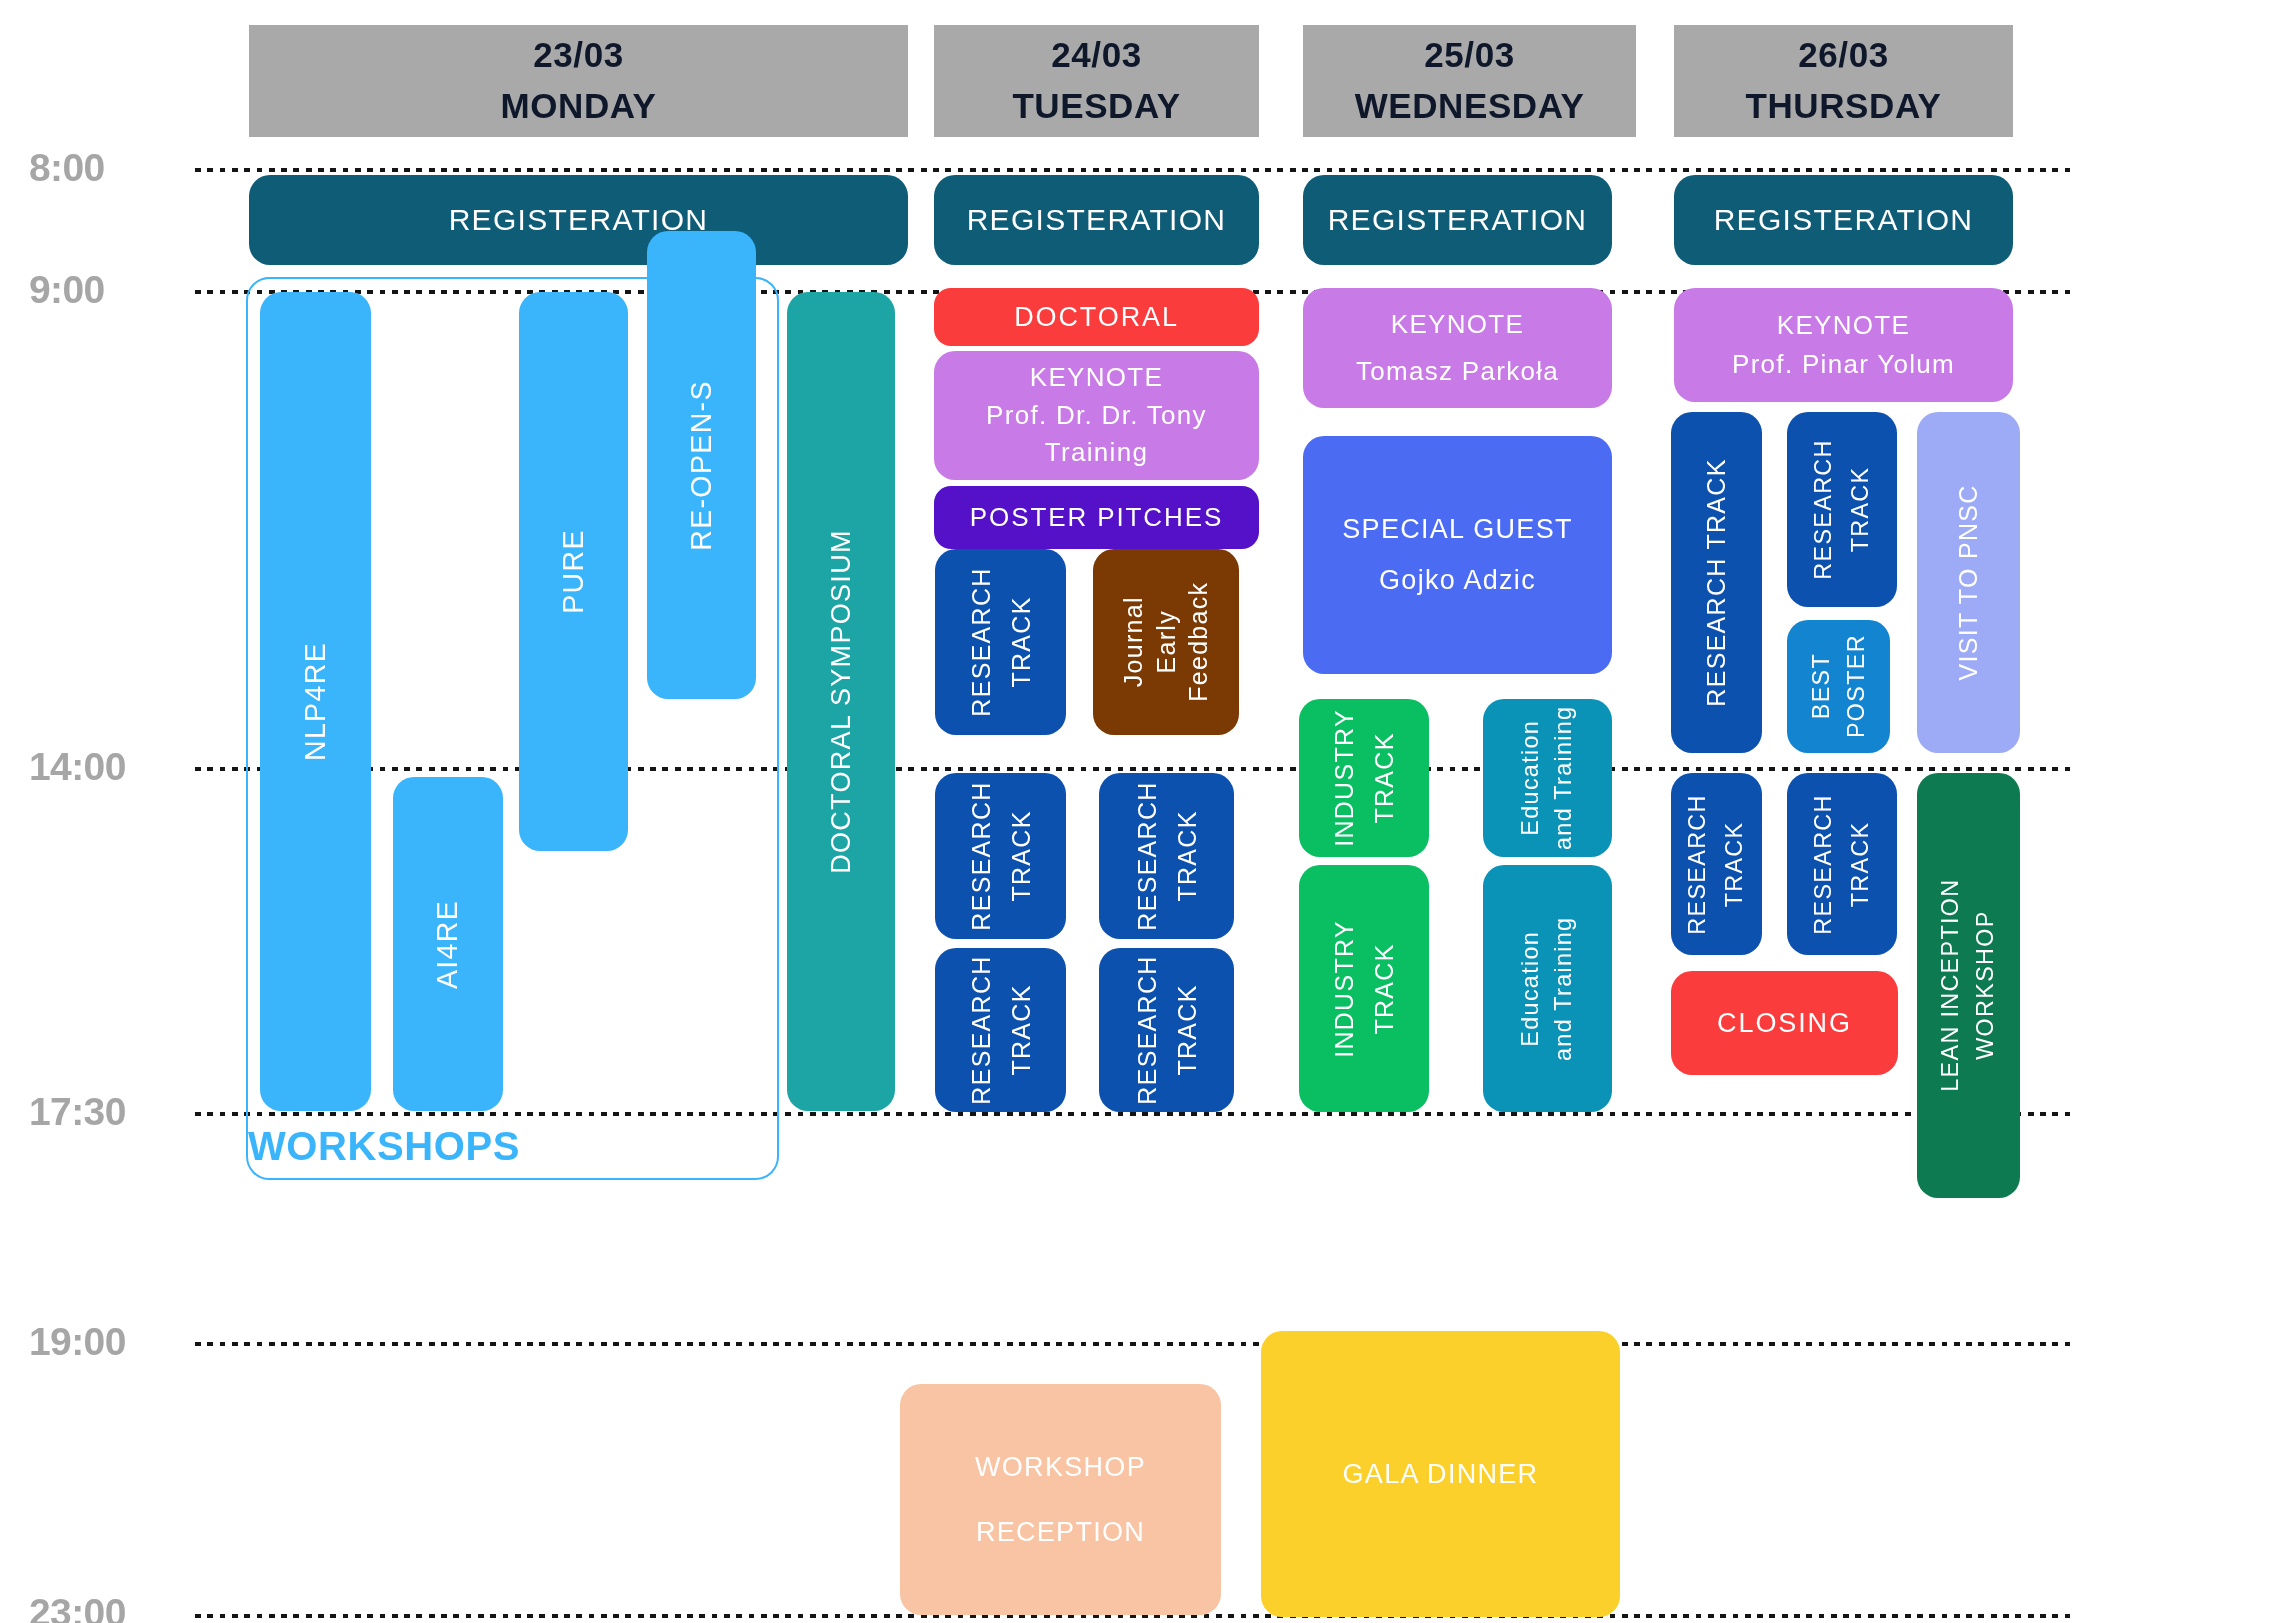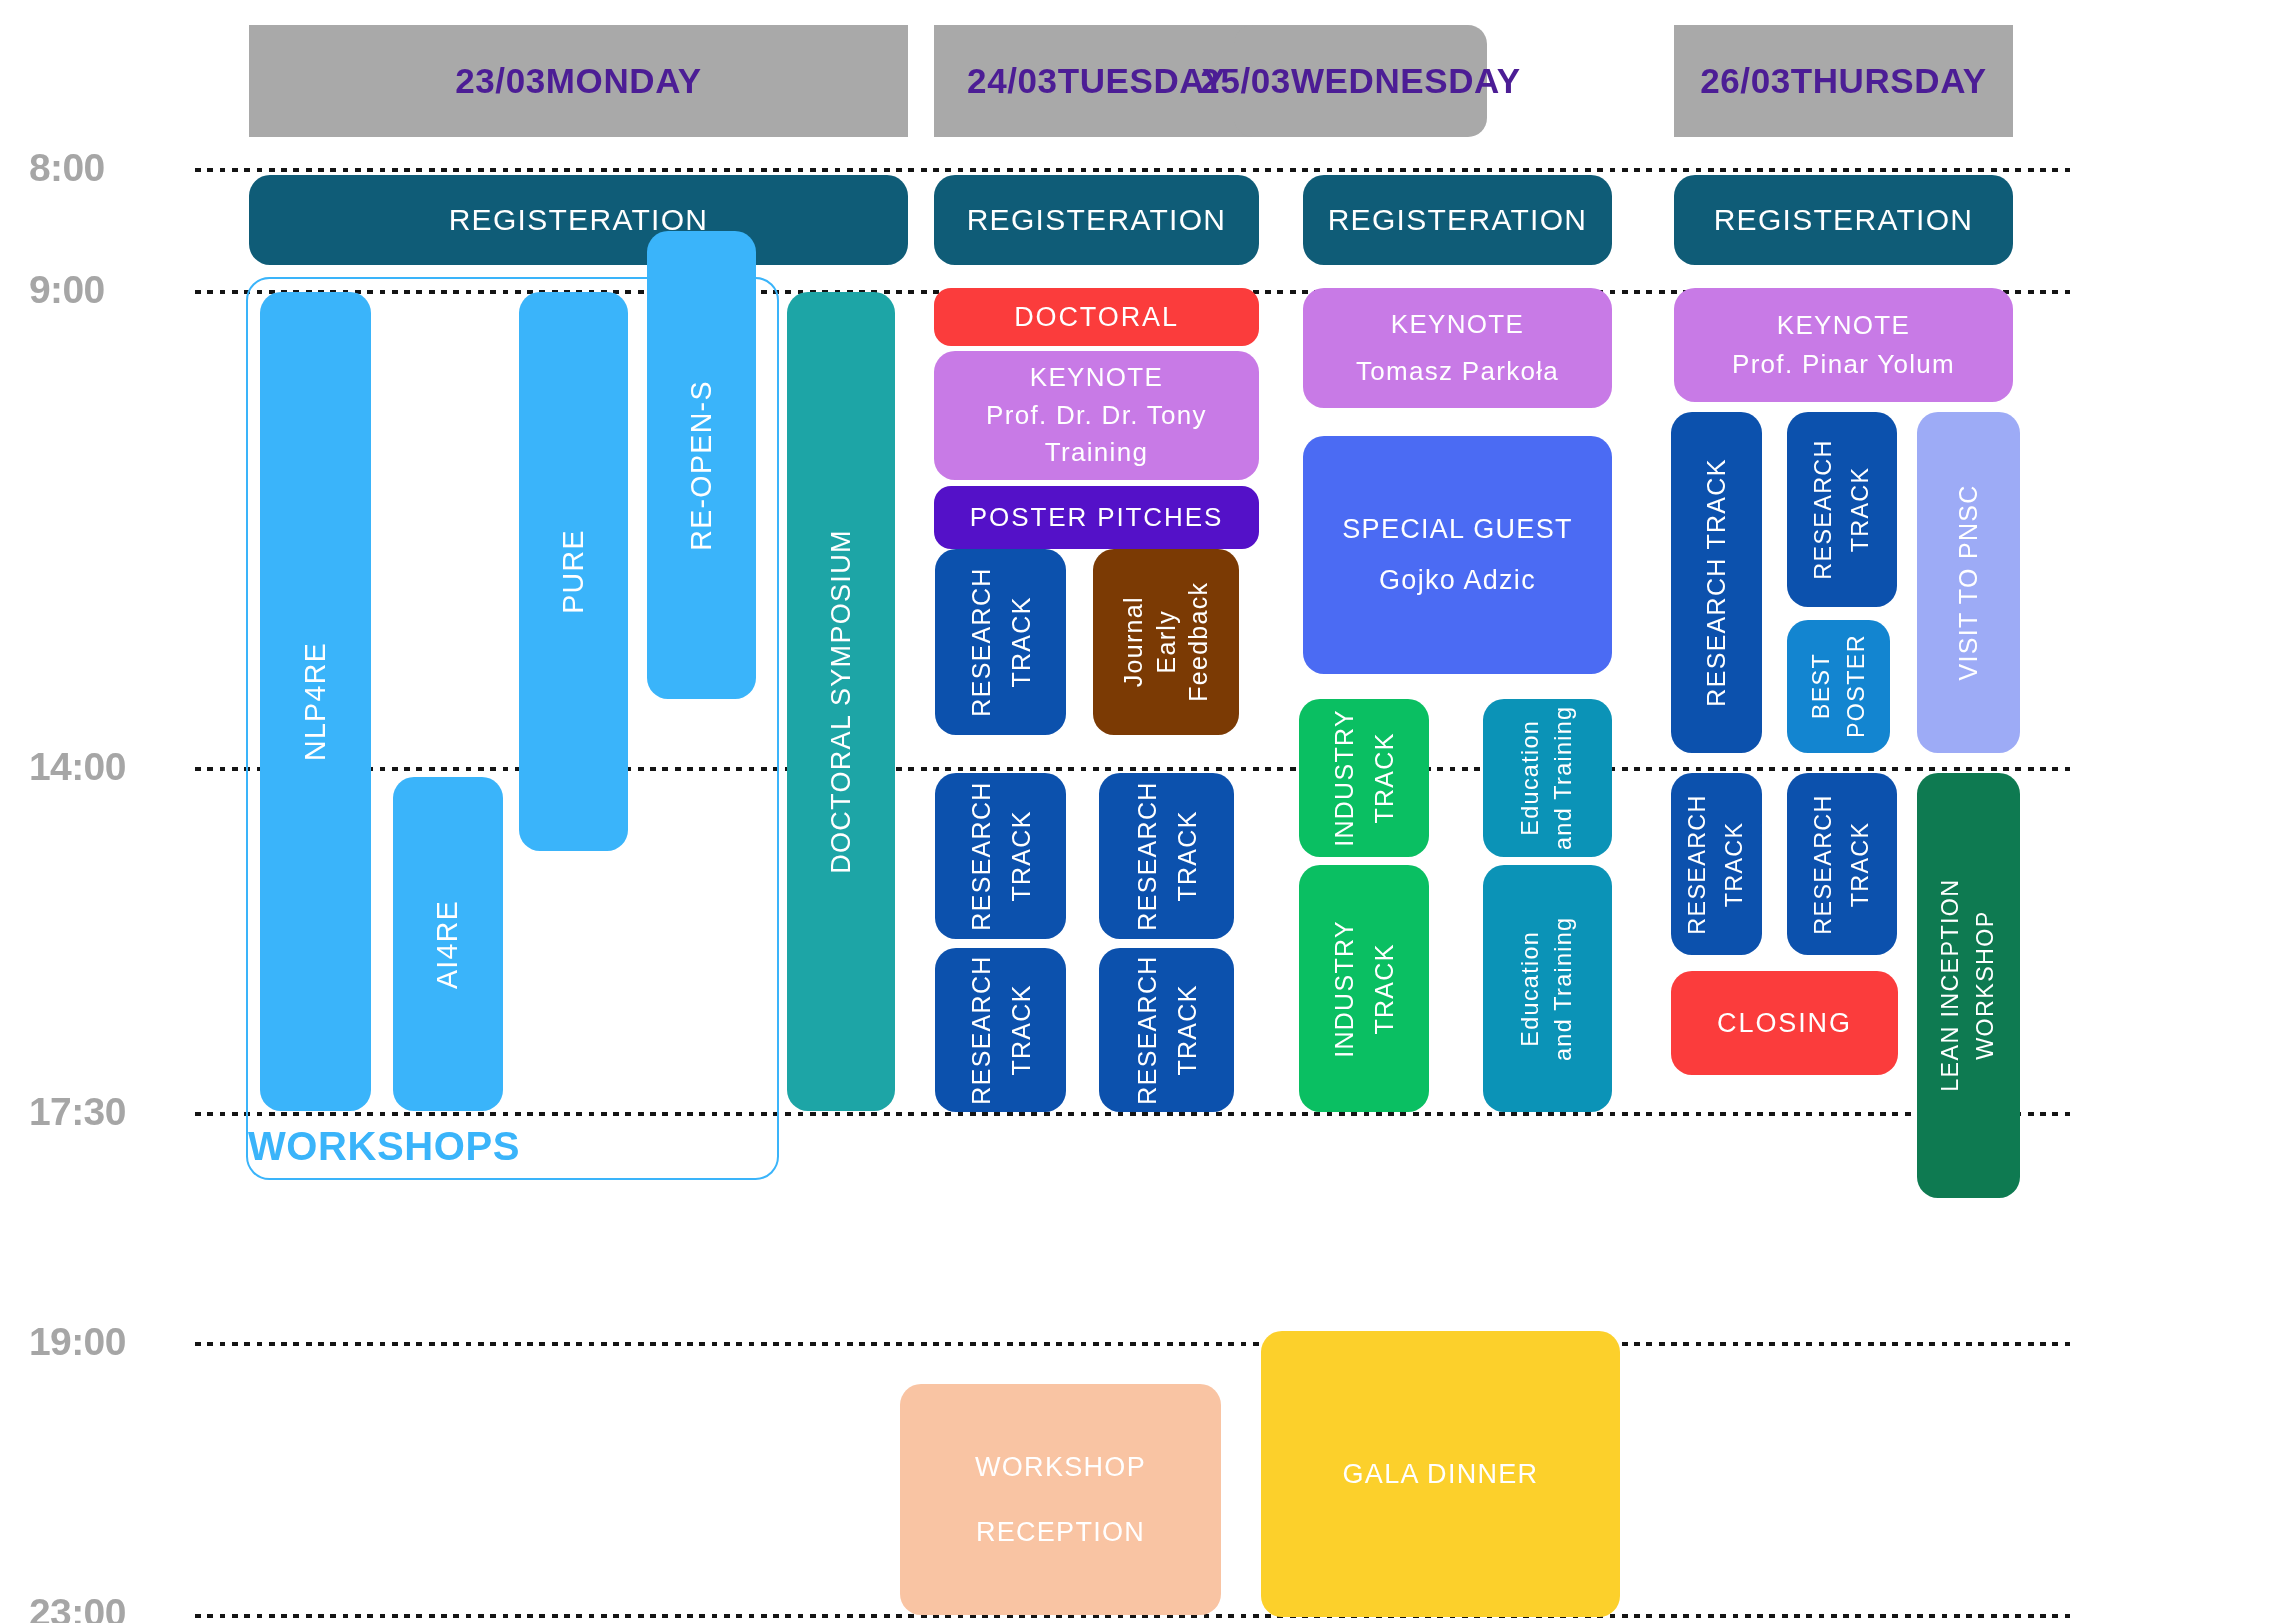--- a/index.html
+++ b/index.html
@@ -4,22 +4,22 @@
 <style>
   html,body{margin:0;padding:0;background:#ffffff;}
   body{font-family:"Liberation Sans",sans-serif;}
   #canvas{position:relative;width:2273px;height:1623px;background:#ffffff;overflow:hidden;}
 
   .tline{position:absolute;height:3.9px;z-index:1;
          background:repeating-linear-gradient(to right,#141414 0 5.8px,transparent 5.8px 12.3px);}
   .tlabel{position:absolute;z-index:1;color:#a6a6a6;font-weight:bold;font-size:39px;
           text-align:left;transform:translateY(-54%);letter-spacing:-0.6px;width:156px;}
 
-  .dayhdr{position:absolute;top:25px;height:112px;background:#a9a9a9;color:#4c1d95;
-          display:flex;flex-direction:row;align-items:center;justify-content:center;
+  .dayhdr{position:absolute;top:25px;height:112px;background:#a9a9a9;color:#0f172a;
+          display:flex;flex-direction:column;align-items:center;justify-content:center;
           font-weight:bold;font-size:35px;line-height:1.45;letter-spacing:0.6px;z-index:2;}
   .dayhdr span{display:block;}
 
   #wbox{position:absolute;border:2.6px solid #3ab4fa;border-radius:23.4px;z-index:2;background:transparent;}
   #wbox-label{position:absolute;left:0;right:0;bottom:9px;color:#3ab4fa;
               font-weight:bold;font-size:40px;letter-spacing:0.6px;}
 
   .ev{position:absolute;z-index:3;border-radius:21px;color:#ffffff;
       display:flex;align-items:center;justify-content:center;text-align:center;}
   .ev .lbl{width:max-content;letter-spacing:1.3px;}
@@ -46,21 +46,21 @@
     </div>
   <div id="headers">
       <div class="dayhdr" style="left: 249px; width: 659px;">
         <span>23/03</span>
         <span>MONDAY</span>
       </div>
       <div class="dayhdr" style="left: 934px; width: 325px;">
         <span>24/03</span>
         <span>TUESDAY</span>
       </div>
-      <div class="dayhdr" style="left: 1234px; width: 253px; border-radius: 19px;">
+      <div class="dayhdr" style="left: 1303px; width: 333px;">
         <span>25/03</span>
         <span>WEDNESDAY</span>
       </div>
       <div class="dayhdr" style="left: 1674px; width: 339px;">
         <span>26/03</span>
         <span>THURSDAY</span>
       </div>
     </div>
   <div id="wbox" style="left: 246px; top: 277px; width: 529px; height: 899px; border-color: rgb(58, 180, 250);">
     <span id="wbox-label" style="color: rgb(58, 180, 250);">WORKSHOPS</span>

